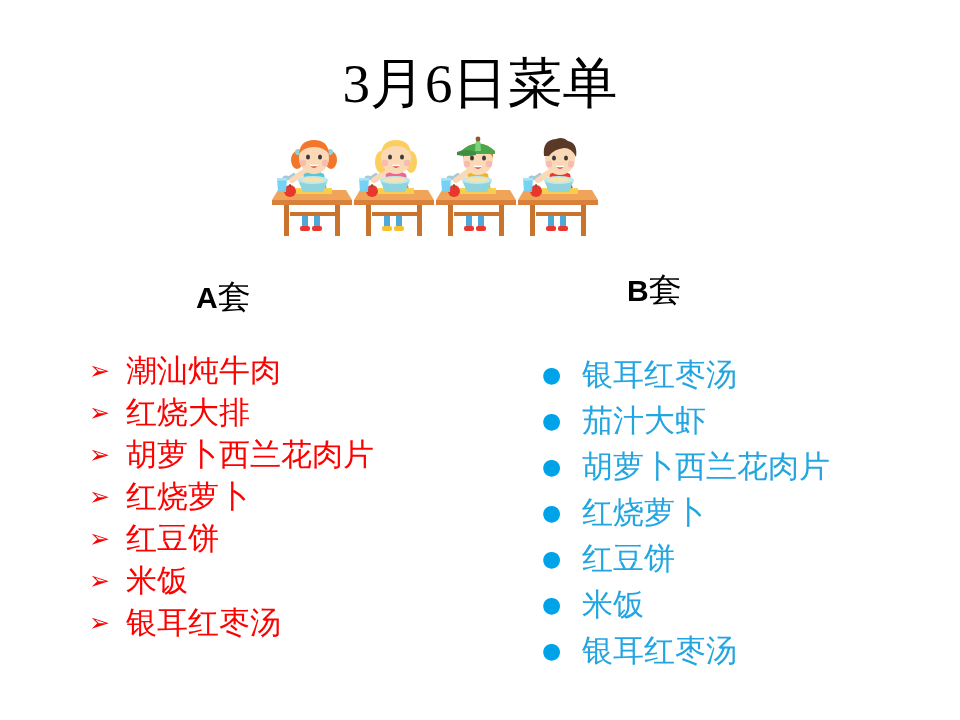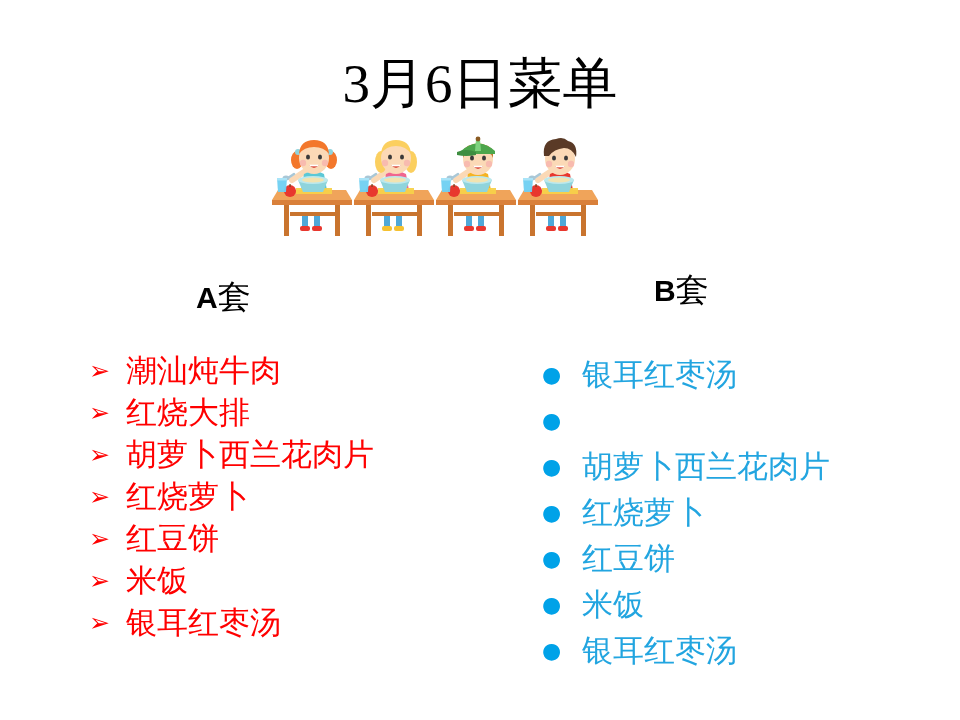--- a/index.html
+++ b/index.html
@@ -58,21 +58,21 @@
   .heading .latin {
     font-family: "Liberation Sans", "DejaVu Sans", sans-serif;
     font-weight: bold;
     font-size: 30px;
   }
   .heading .cjk {
     font-family: "Liberation Serif", "DejaVu Serif", serif;
     font-size: 33px;
   }
   #heading-a { left: 196px; top: 279px; }
-  #heading-b { left: 654px; top: 272px; }
+  #heading-b { left: 627px; top: 272px; }
 
   
   .menu-list {
     position: absolute;
     list-style: none;
     margin: 0;
     padding: 0;
   }
   .menu-list li {
     position: relative;
@@ -317,20 +317,21 @@
     </li>
   </ul>
 
   <ul class="menu-list" id="list-b">
     <li>
       <span class="bullet">●</span>
       <span class="label">银耳红枣汤</span>
     </li>
     <li>
       <span class="bullet">●</span>
+      <span class="label">茄汁大虾</span>
     </li>
     <li>
       <span class="bullet">●</span>
       <span class="label">胡萝卜西兰花肉片</span>
     </li>
     <li>
       <span class="bullet">●</span>
       <span class="label">红烧萝卜</span>
     </li>
     <li>

